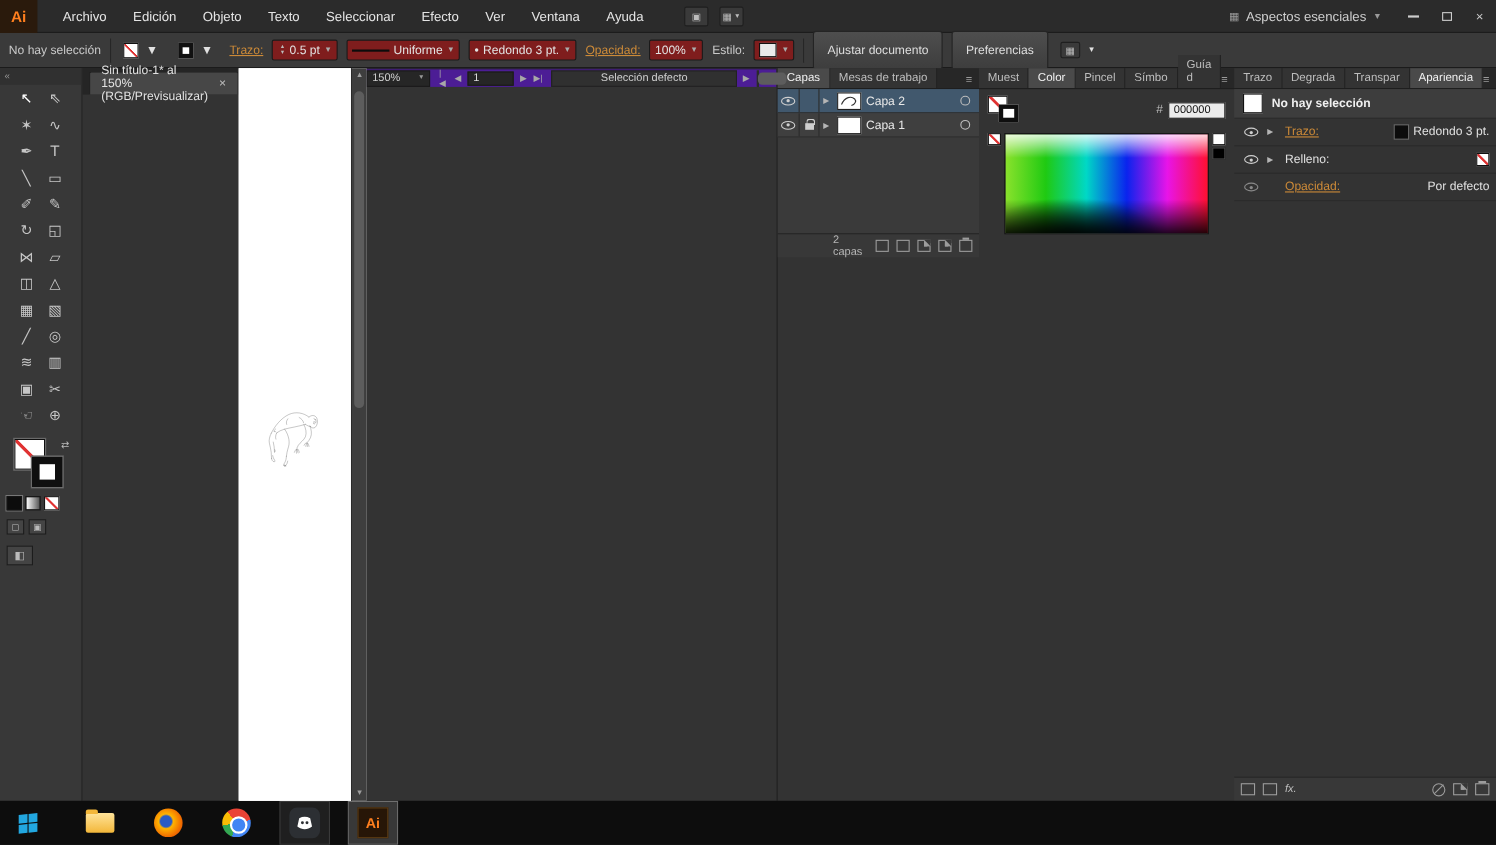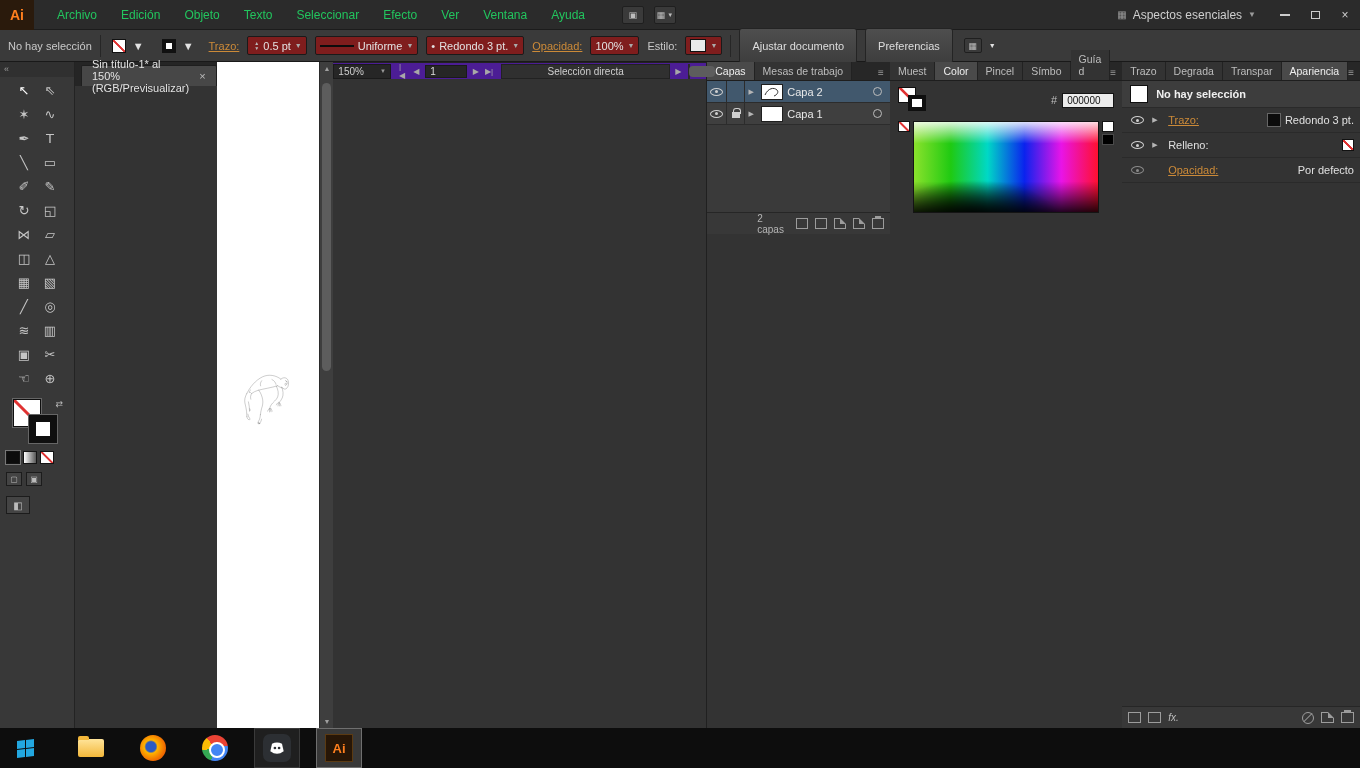--- a/index.html
+++ b/index.html
@@ -4,21 +4,21 @@
 <style>
   * { margin:0; padding:0; box-sizing:border-box; }
   html,body { width:1360px; height:768px; background:#000; overflow:hidden; }
   body { font-family:"Liberation Sans", sans-serif; color:#d6d6d6; font-size:12px; -webkit-font-smoothing:antialiased; }
   .screen { position:relative; width:1360px; height:768px; background:#333; display:flex; flex-direction:column; }
 
   
   .menubar { height:30px; background:#2b2b2b; border-bottom:1px solid #1c1c1c; display:flex; align-items:center; flex:0 0 30px; }
   .ai-logo { width:34px; height:30px; background:#2a1a0c; color:#ff7f1e; font-weight:bold; font-size:14px; display:flex; align-items:center; justify-content:center; }
   .menus { display:flex; align-items:center; margin-left:12px; gap:2px; }
-  .menus .mitem { padding:7px 11px; color:#22c55e; cursor:default; }
+  .menus .mitem { padding:7px 11px; color:#e5e5e5; cursor:default; }
   .mb-icons { display:flex; gap:10px; margin-left:26px; align-items:center; }
   .mb-icon { width:22px; height:18px; background:#3a3a3a; border:1px solid #1f1f1f; border-radius:2px; color:#bdbdbd; font-size:9px; display:flex; align-items:center; justify-content:center; gap:2px; }
   .mb-spacer { flex:1; }
   .ws-switcher { display:flex; align-items:center; gap:6px; color:#cfcfcf; margin-right:14px; font-size:12px; }
   .ws-switcher .wsicon { color:#9a9a9a; font-size:10px; }
   .ws-switcher .chev { font-size:8px; color:#9a9a9a; }
   .win-controls { display:flex; height:30px; }
   .win-btn { width:30px; height:30px; display:flex; align-items:center; justify-content:center; color:#cccccc; font-size:12px; }
   .win-btn .sq { width:9px; height:8px; border:1px solid #ccc; display:block; }
   .win-btn .mline { width:10px; height:0; border-top:2px solid #ccc; display:block; }
@@ -373,21 +373,21 @@
           <span class="chev">▼</span>
         </span>
         <span class="sb-nav">
           <span>|◀</span>
           <span>◀</span>
           <span class="sb-page">1</span>
           <span>▶</span>
           <span>▶|</span>
         </span>
         <span class="sb-status">
-          <span>Selección directa</span>
+          <span>Selección defecto</span>
         </span>
         <span class="sb-status-arrow">▶</span>
         <span class="hs-track">
             <span class="hs-thumb"></span>
           </span>
         <span class="hs-arrow">▶</span>
       </div>
     </main>
 
     <aside class="panels">

